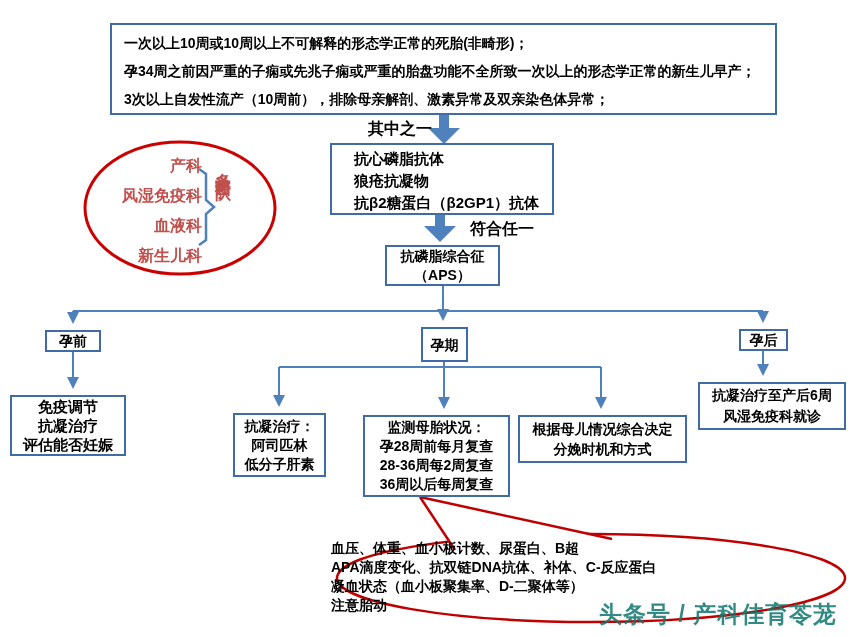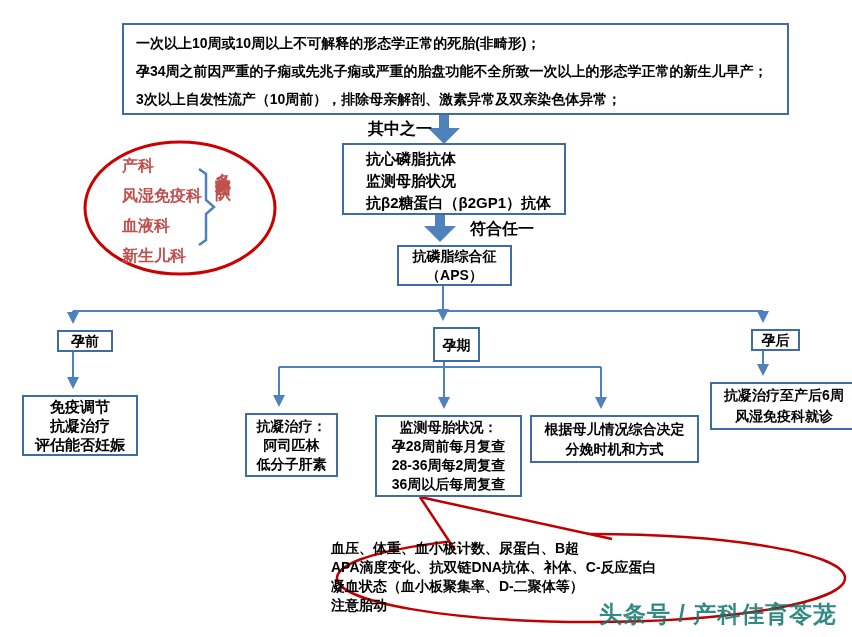--- a/index.html
+++ b/index.html
@@ -10,42 +10,42 @@
   }
   html,body{margin:0;padding:0;background:#fff;}
   #canvas{
     position:relative;width:852px;height:637px;background:#fff;overflow:hidden;
     font-family:"Liberation Sans","DejaVu Sans",sans-serif;
     font-weight:bold;color:#000;
   }
   #connector-layer{position:absolute;left:0;top:0;z-index:1;}
   .box{
     position:absolute;border:2px solid var(--blue-border);background:#fff;
-    box-sizing:border-box;z-index:2;margin-left:12px;
+    box-sizing:border-box;z-index:2;
   }
   .center{display:flex;flex-direction:column;align-items:center;justify-content:center;text-align:center;}
   .lbl{position:absolute;z-index:2;font-size:16px;}
   #criteria-box{left:110px;top:23px;width:667px;height:92px;font-size:14px;padding:4px 12px;}
   #criteria-box .ln{line-height:28px;white-space:nowrap;}
   #antibody-box{left:330px;top:143px;width:224px;height:72px;font-size:15px;padding:3px 22px;}
   #antibody-box .ln{line-height:22px;white-space:nowrap;}
   #aps-box{left:385px;top:245px;width:115px;height:41px;font-size:14px;line-height:19px;}
   .stage{font-size:14px;line-height:18px;}
   #stage-pre{left:45px;top:330px;width:56px;height:22px;}
   #stage-during{left:421px;top:327px;width:47px;height:35px;}
   #stage-post{left:739px;top:329px;width:49px;height:22px;}
   #pre-treatment-box{left:10px;top:395px;width:116px;height:61px;font-size:15px;line-height:19px;}
   #anticoag-box{left:233px;top:413px;width:93px;height:64px;font-size:14px;line-height:19px;}
   #monitor-box{left:363px;top:415px;width:147px;height:82px;font-size:14px;line-height:19px;}
   #delivery-box{left:518px;top:415px;width:169px;height:48px;font-size:14px;line-height:20px;}
   #post-treatment-box{left:698px;top:382px;width:148px;height:48px;font-size:14px;line-height:21px;}
   #one-of-label{left:368px;top:119px;}
   #any-of-label{left:470px;top:219px;}
   #dept-list{position:absolute;left:122px;top:151px;z-index:2;color:var(--dept-red);font-size:16px;}
-  #dept-list .ln{line-height:30px;white-space:nowrap;}
+  #dept-list .ln{line-height:30px;white-space:nowrap;text-align:right;}
   #team-label{
     position:absolute;left:212px;top:160px;height:120px;z-index:2;
     writing-mode:vertical-rl;text-orientation:upright;
     color:var(--dept-red);font-size:16px;letter-spacing:3px;
   }
   #callout-text{
     position:absolute;left:331px;top:539px;width:520px;z-index:3;
     text-align:left;font-size:14px;
   }
   #callout-text .ln{line-height:19px;white-space:nowrap;}
@@ -101,21 +101,21 @@
     <div class="ln">一次以上10周或10周以上不可解释的形态学正常的死胎(非畸形)；</div>
     <div class="ln">孕34周之前因严重的子痫或先兆子痫或严重的胎盘功能不全所致一次以上的形态学正常的新生儿早产；</div>
     <div class="ln">3次以上自发性流产（10周前），排除母亲解剖、激素异常及双亲染色体异常；</div>
   </div>
 
   <div class="lbl" id="one-of-label">其中之一</div>
   <div class="lbl" id="any-of-label">符合任一</div>
 
   <div class="box" id="antibody-box">
     <div class="ln">抗心磷脂抗体</div>
-    <div class="ln">监测母胎状况</div>
+    <div class="ln">狼疮抗凝物</div>
     <div class="ln">抗β2糖蛋白（β2GP1）抗体</div>
   </div>
 
   <div class="box center" id="aps-box">
     <div>抗磷脂综合征</div>
     <div>（APS）</div>
   </div>
 
   <div id="dept-list">
     <div class="ln">产科</div>

